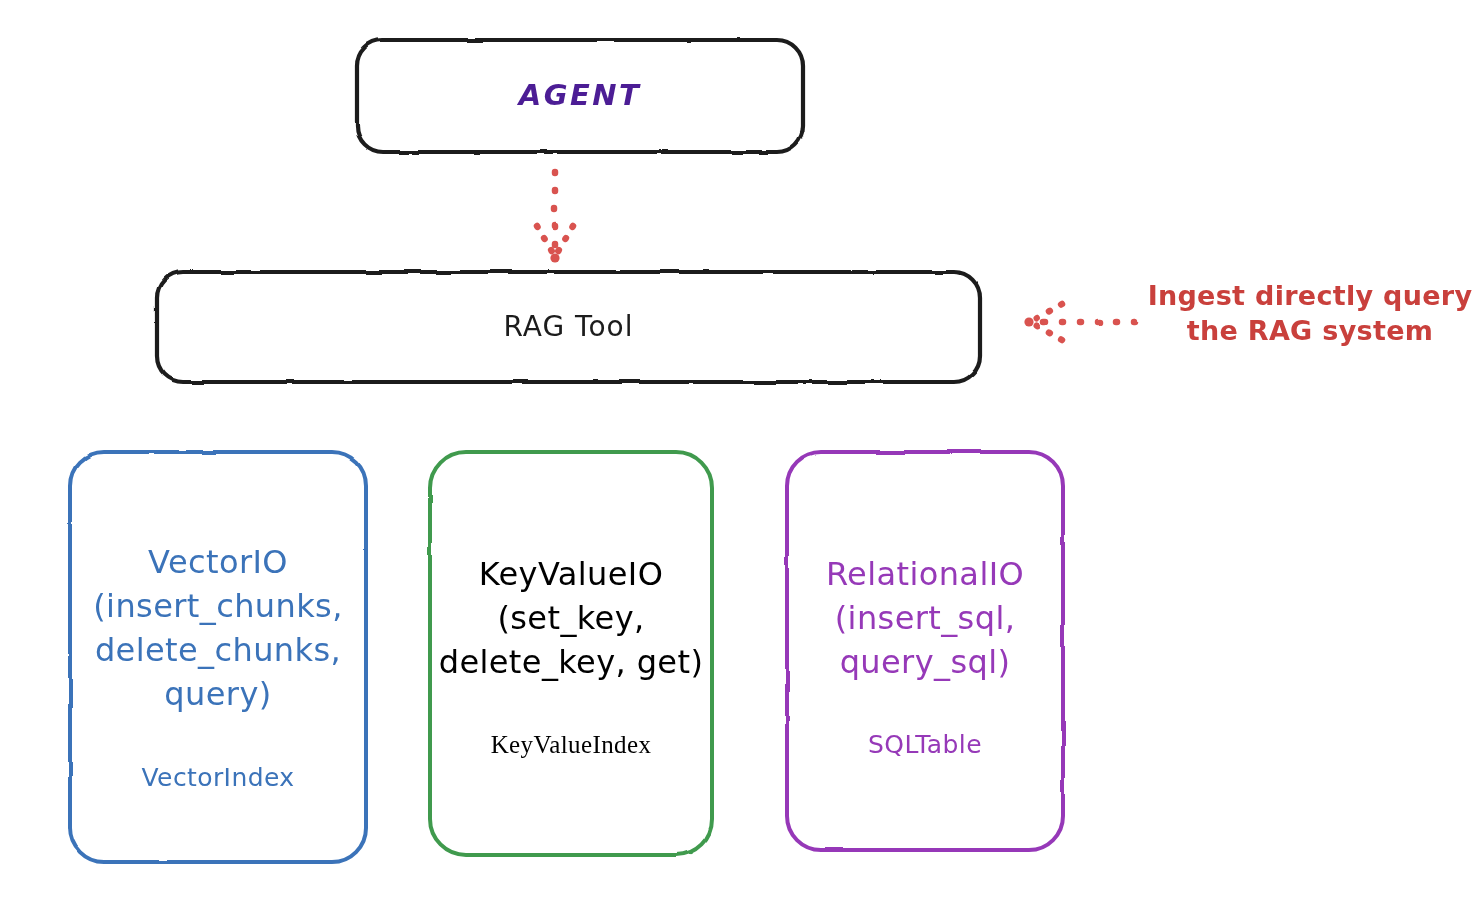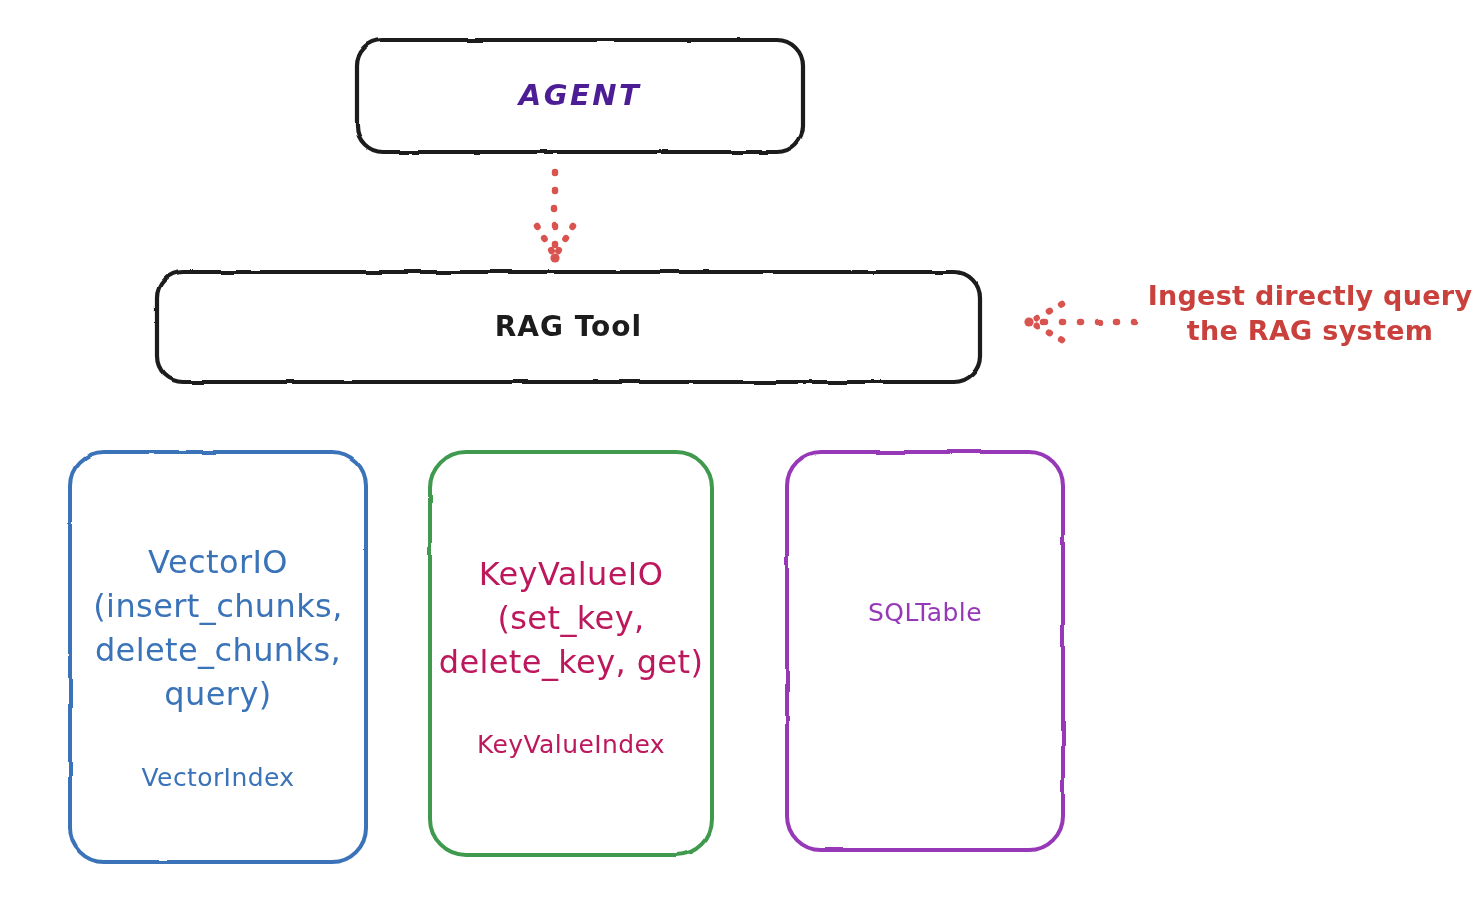--- a/index.html
+++ b/index.html
@@ -63,21 +63,21 @@
   #node-ragtool {
     left: 157px;
     top: 272px;
     width: 823px;
     height: 110px;
     justify-content: center;
   }
   #node-ragtool .node-label {
     font-family: "DejaVu Sans", sans-serif;
     font-size: 28px;
-    font-weight: 700;
+    font-weight: 400;
     color: #1c1c1c;
     letter-spacing: 1px;
   }
 
   
   .leaf .node-label {
     font-family: "DejaVu Sans", sans-serif;
     font-size: 32px;
     font-weight: 500;
     line-height: 1.38;
@@ -102,22 +102,22 @@
   #node-vectorio .node-sub { margin-top: 44px; }
 
   #node-keyvalueio {
     left: 430px;
     top: 452px;
     width: 282px;
     height: 403px;
     padding-top: 100px;
   }
   #node-keyvalueio .node-label,
-  #node-keyvalueio .node-sub { color: #be185d; }
-  #node-keyvalueio .node-sub { margin-top: 44px; }
+  #node-keyvalueio .node-sub { color: #000000; }
+  #node-keyvalueio .node-sub { margin-top: 44px; font-family: Liberation Serif, serif; }
 
   #node-relationalio {
     left: 787px;
     top: 452px;
     width: 276px;
     height: 398px;
     padding-top: 100px;
   }
   #node-relationalio .node-label,
   #node-relationalio .node-sub { color: #9639b8; }
@@ -213,17 +213,20 @@
 </div>
 
 <div class="node leaf" id="node-keyvalueio">
   <div class="node-label">KeyValueIO
 (set_key,
 delete_key, get)</div>
   <div class="node-sub">KeyValueIndex</div>
 </div>
 
 <div class="node leaf" id="node-relationalio">
+  <div class="node-label">RelationalIO
+(insert_sql,
+query_sql)</div>
   <div class="node-sub">SQLTable</div>
 </div>
 
 <div id="annotation-ingest">Ingest directly query
 the RAG system</div>
 
 </body></html>

